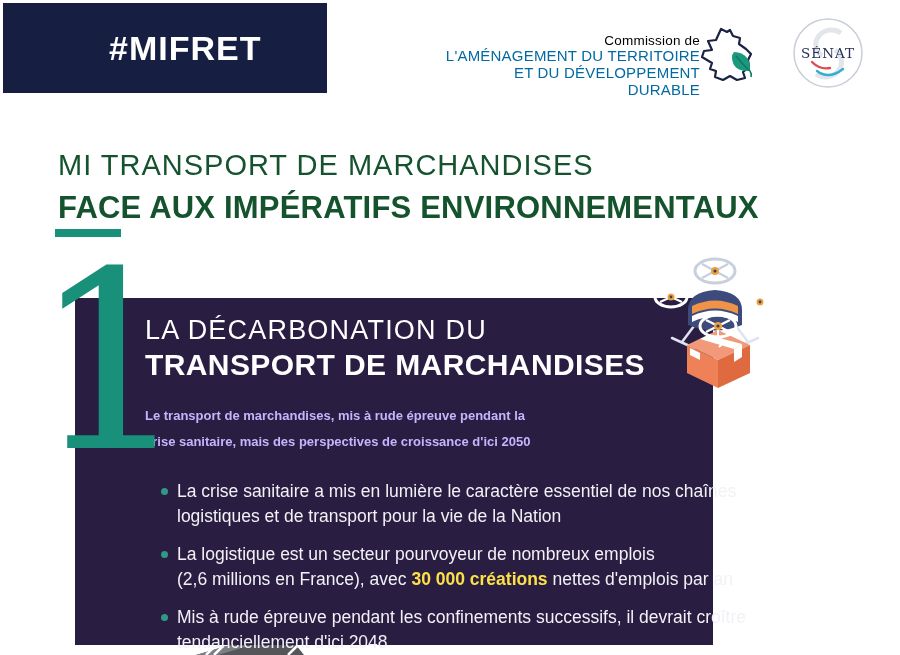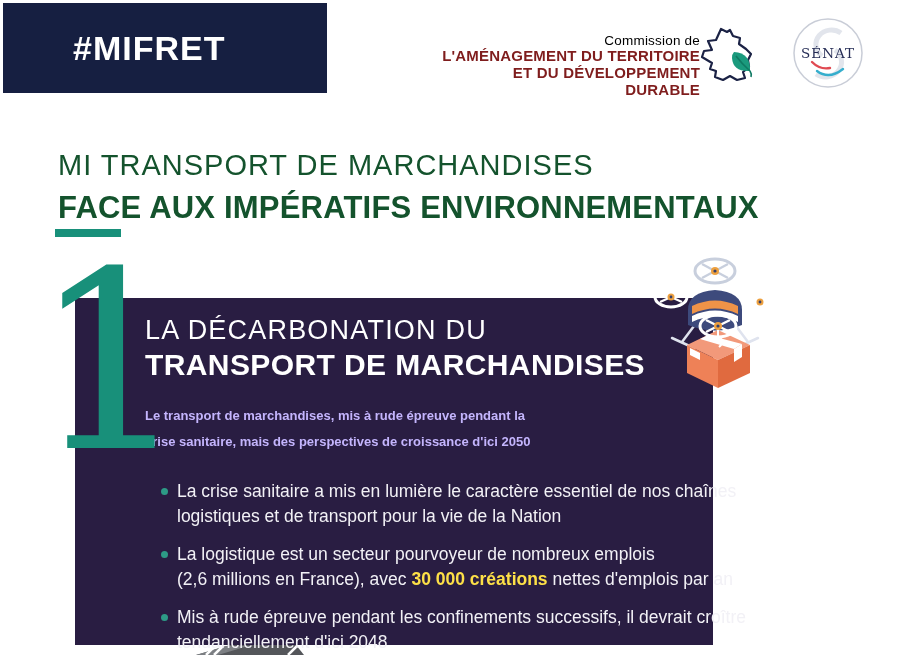--- a/index.html
+++ b/index.html
@@ -3,29 +3,29 @@
 <meta charset="utf-8">
 <style>
   html,body{margin:0;padding:0;background:#ffffff;}
   .page{
     position:relative;width:900px;height:655px;background:#ffffff;
     font-family:"Liberation Sans",sans-serif;overflow:hidden;
   }
   
   .hashtag-box{
     position:absolute;left:3px;top:3px;width:324px;height:90px;
-    background:#161f41;display:flex;align-items:center;padding-left:70px;box-sizing:border-box;
+    background:#161f41;display:flex;align-items:center;padding-left:106px;box-sizing:border-box;
   }
   .hashtag-box span{color:#ffffff;font-size:34px;font-weight:800;letter-spacing:1px;}
   
   .commission{
     position:absolute;left:440px;top:33px;width:260px;text-align:right;line-height:1.12;
   }
   .commission .c1{color:#000000;font-size:13.5px;font-weight:400;letter-spacing:.2px;}
-  .commission .c2{color:#7f1d1d;font-size:15px;font-weight:700;letter-spacing:.2px;}
+  .commission .c2{color:#0369a1;font-size:15px;font-weight:400;letter-spacing:.2px;}
   .map-icon{position:absolute;left:700px;top:26px;}
   .senat-logo{position:absolute;left:791px;top:16px;}
   
   .main-title{position:absolute;left:58px;top:148px;color:#14532d;}
   .main-title .t1{font-size:29px;font-weight:400;letter-spacing:1px;line-height:34px;}
   .main-title .t2{font-size:31px;font-weight:800;letter-spacing:.2px;line-height:35px;margin-top:8px;}
   .accent-bar{position:absolute;left:55px;top:229px;width:66px;height:8px;background:#18907a;}
   
   .big-number{position:absolute;left:30px;top:267px;z-index:3;overflow:visible;}
   

